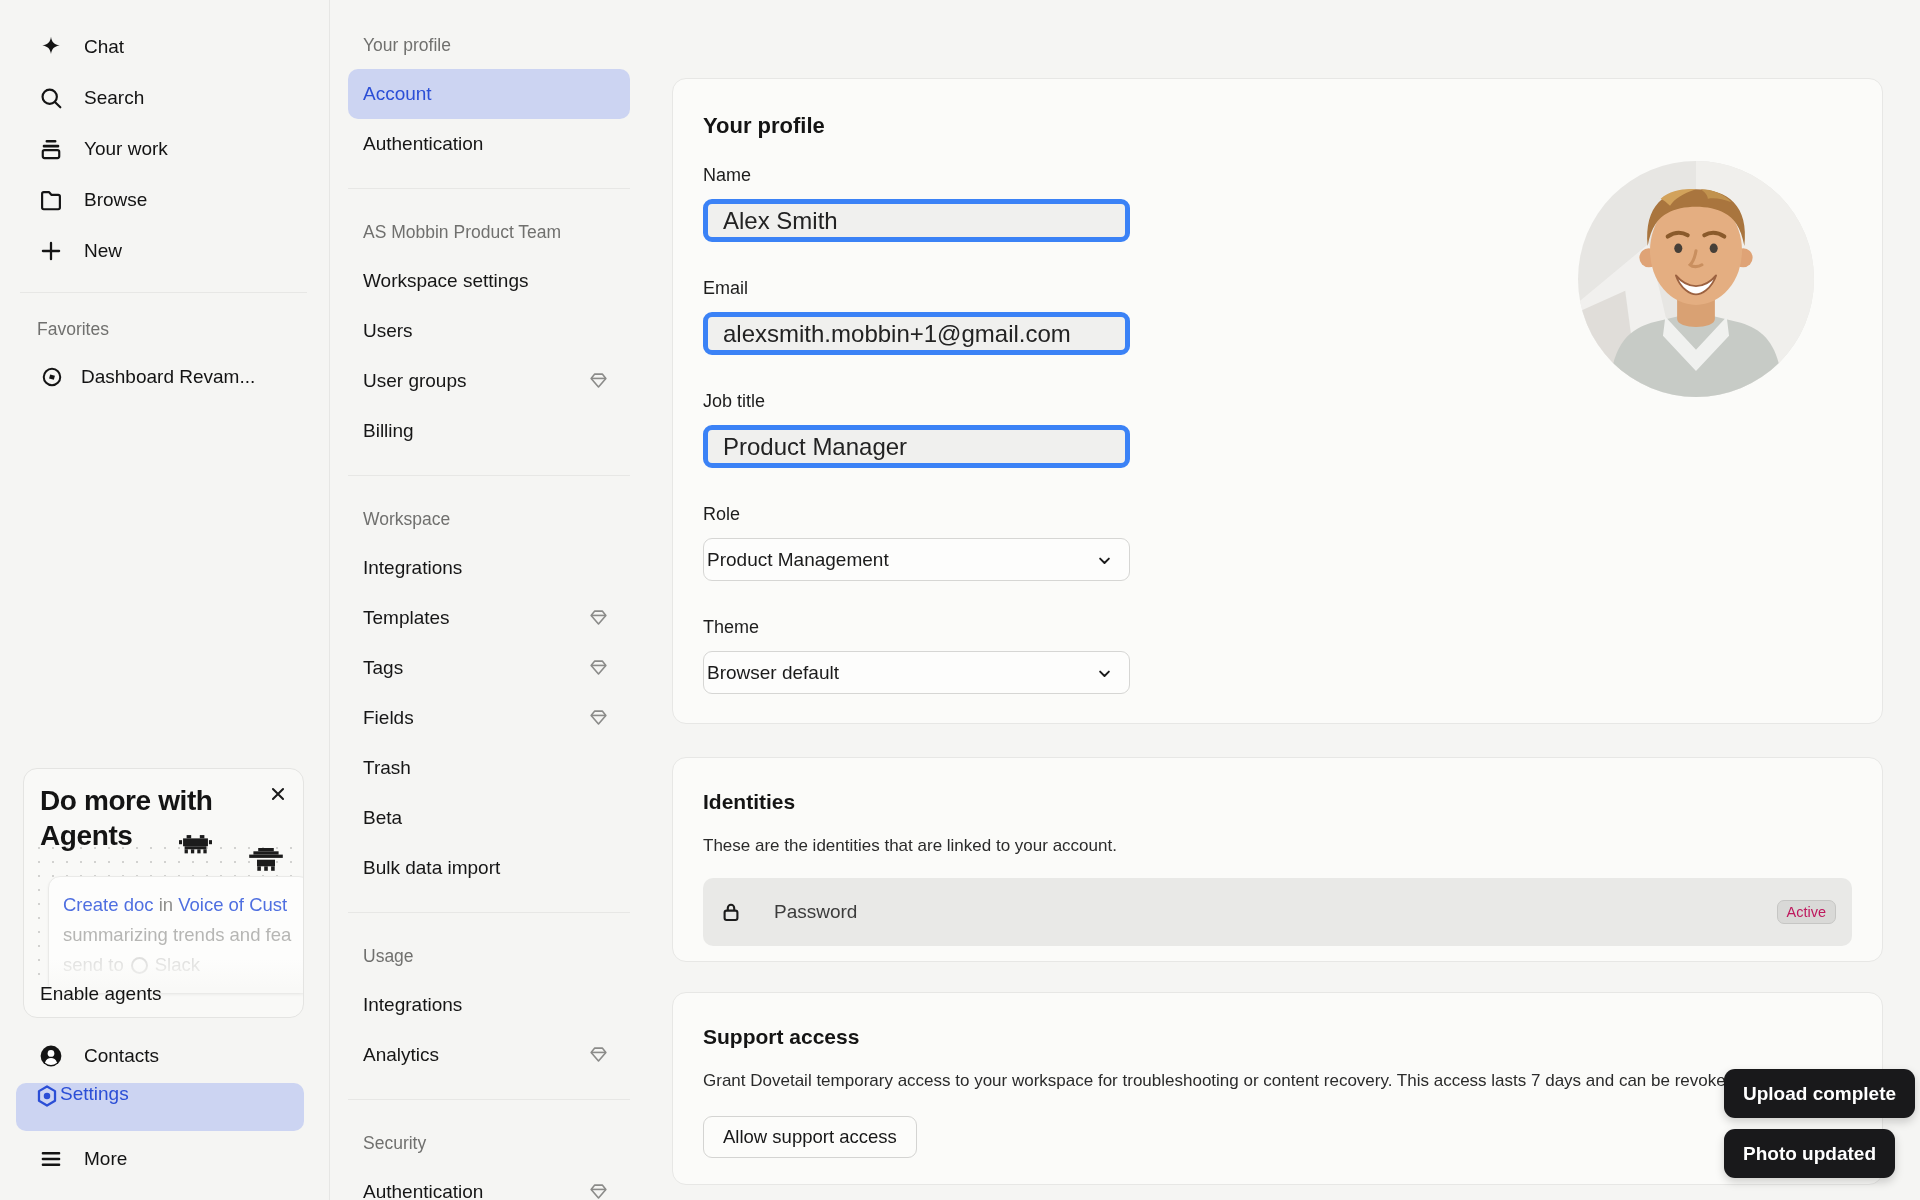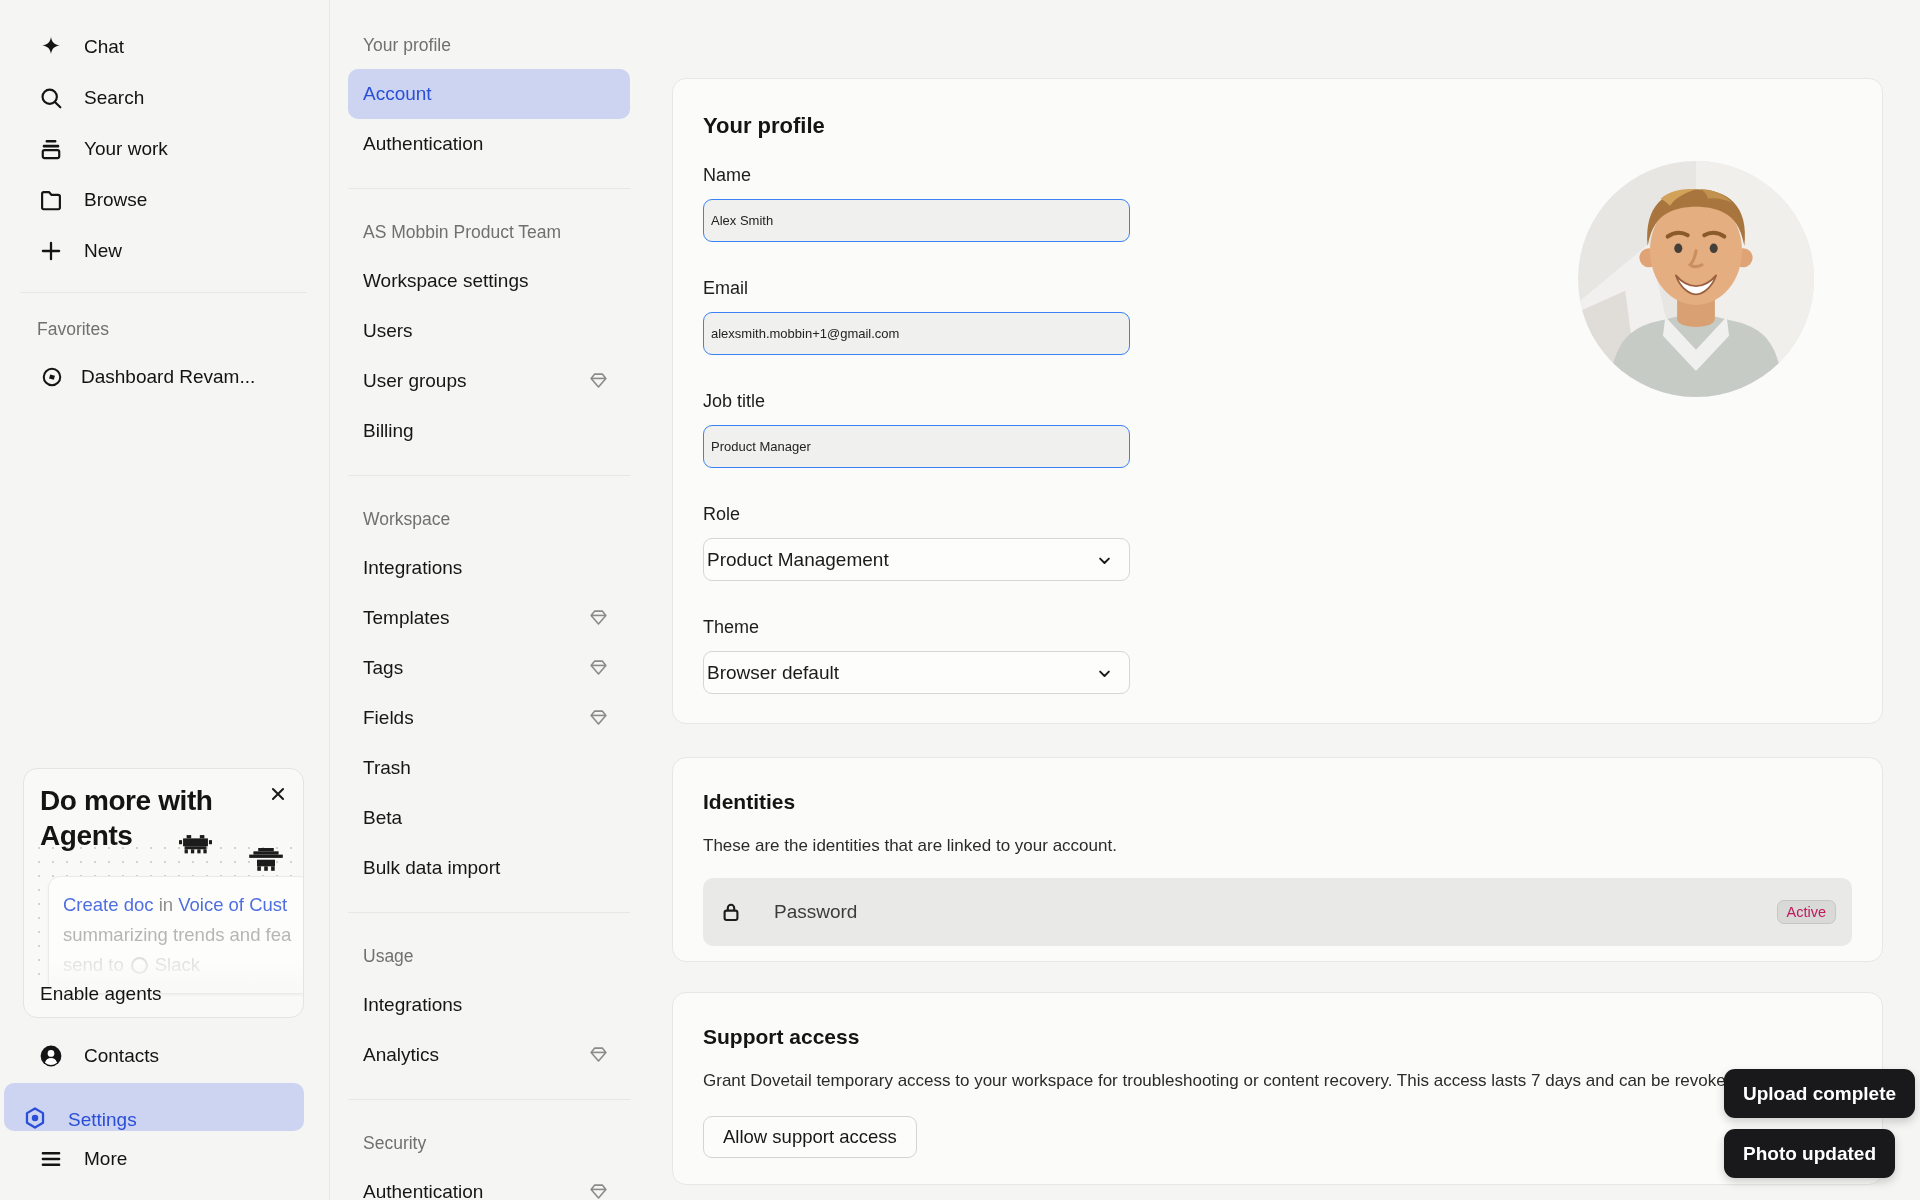--- a/index.html
+++ b/index.html
@@ -37,44 +37,44 @@
   .minicard .lnk { color:#4f6fe0; }
   .minicard .mid { color:#8f8f8d; }
   .minicard .l2 { color:#b6b6b4; }
   .minicard .l3 { color:#c3c3c1; opacity:.5; display:flex; align-items:center; gap:7px; }
   .mini-av { width:17px; height:17px; border-radius:50%; border:2px solid #c3c3c1; display:inline-block; }
   .minicard::after { content:''; position:absolute; left:0; right:0; bottom:0; height:34px;
             background:linear-gradient(to bottom, rgba(249,249,247,0), #f9f9f7 88%); }
   .enable { position:absolute; left:16px; bottom:12px; font-size:19px; color:#141414; cursor:pointer; z-index:3; }
 
   #sb1 .bottom { margin-bottom:16px; }
-  .pillrow { height:48px; margin:2px 25px 2px 4px; border-radius:10px; display:flex;
-             align-items:flex-end; padding-left:18px; gap:20px; font-size:19px; font-weight:500; cursor:pointer; }
+  .pillrow { height:48px; margin:2px 25px 2px 16px; border-radius:10px; display:flex;
+             align-items:flex-start; padding-left:18px; font-size:19px; font-weight:500; cursor:pointer; }
   .pillrow.active { background:#ccd4f2; color:#2b4ed6; }
 
   
   #sb2 { position:absolute; left:331px; top:0; width:341px; height:1200px; padding-top:21px; }
   .hdr2 { height:48px; display:flex; align-items:center; padding-left:32px;
           font-size:17.5px; color:#70706e; }
   .row2 { position:relative; height:50px; margin-left:17px; width:282px; border-radius:10px;
           display:flex; align-items:center; padding-left:15px; font-size:19px; color:#161616; cursor:pointer; }
   .row2.active { background:#ccd4f2; color:#2b4ed6; font-weight:500; }
   .row2 .gem { position:absolute; right:22px; top:16px; }
   .div2 { height:39px; position:relative; }
   .div2::after { content:''; position:absolute; top:19px; left:17px; width:282px; border-top:1px solid #e7e7e5; }
 
   
   .card { position:absolute; left:672px; width:1211px; background:#fbfbf9;
           border:1px solid #e7e7e5; border-radius:14px; padding:0 30px; }
   #card-profile { top:78px; height:646px; }
   #card-profile h1 { margin-top:34px; font-size:22px; font-weight:700; color:#141414; margin-bottom:26px; }
   .field { margin-bottom:36px; width:427px; }
   .field label { display:block; font-size:18px; color:#1d1d1d; margin-bottom:13px; }
-  .tinput { width:427px; height:43px; background:#f0f0ee; border:1px solid #3b82f6; border-radius:9px;
-          font-size:13px; color:#232323; padding:0 7px; font-family:inherit; }
+  .tinput { width:427px; height:43px; background:#f0f0ee; border:5px solid #3b82f6; border-radius:9px;
+          font-size:24px; color:#232323; padding:0 15px; font-family:inherit; }
   .sel { position:relative; width:427px; height:43px; background:#fdfdfc; border:1px solid #d6d6d4;
           border-radius:9px; display:flex; align-items:center; padding:0 3px; font-size:19px; color:#1b1b1b; cursor:pointer; }
   .sel .chev { position:absolute; right:14px; top:11px; }
   #avatar { position:absolute; left:905px; top:82px; width:236px; height:236px; border-radius:50%; overflow:hidden; }
 
   #card-identities { top:757px; height:205px; }
   #card-identities h2, #card-support h2 { margin-top:32px; font-size:21px; font-weight:700; color:#141414; margin-bottom:22px; }
   .desc { font-size:17px; color:#2b2b2b; margin-bottom:22px; }
   .idrow { height:68px; background:#e9e9e7; border-radius:10px; display:flex; align-items:center;
            padding:0 16px; gap:31px; }

